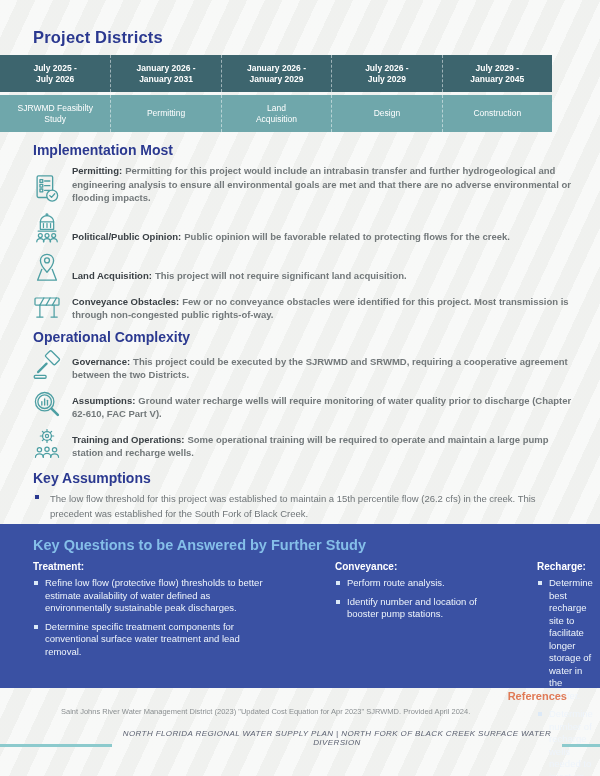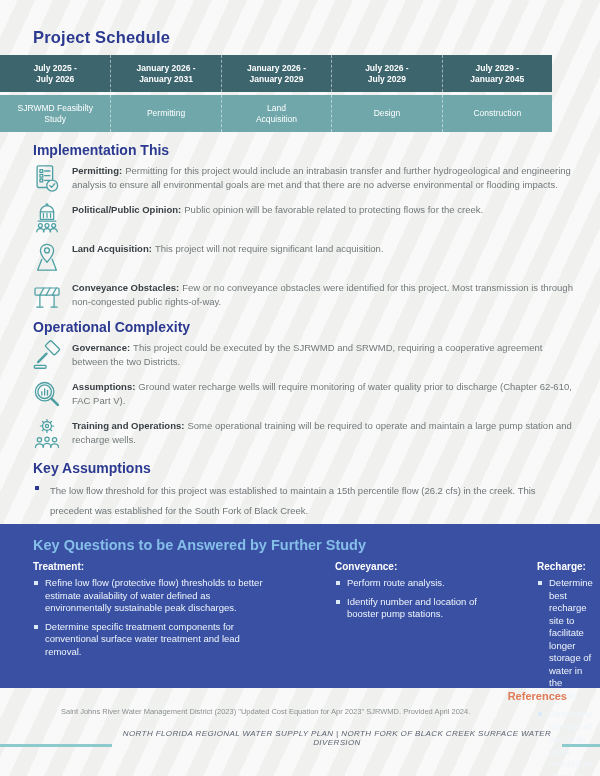--- a/index.html
+++ b/index.html
@@ -20,28 +20,28 @@
   .srow.phases{background:#6fa7ab;margin-top:3px;}
   .scell{
     min-height:37px;display:flex;align-items:center;justify-content:center;text-align:center;
     color:#fff;font-size:8.5px;line-height:11px;white-space:pre-line;padding:4px 6px;box-sizing:border-box;
   }
   .srow .scell + .scell{border-left:1px dashed rgba(255,255,255,.5);}
   .srow.dates .scell{font-weight:bold;}
   
   .h2{margin:10px 0 5px 33px;font-size:14px;font-weight:bold;color:#2b3990;}
   .h2.op{margin-top:6px;}
-  .item{display:flex;margin:0 25px 7px 31px;align-items:flex-start;}
+  .item{display:flex;margin:0 25px 7px 31px;align-items:flex-end;font-weight:bold;}
   .item .icon{flex:0 0 34px;width:34px;height:32px;margin-right:7px;}
   .item .icon svg{width:32px;height:32px;display:block;}
   .itxt{font-size:9.5px;line-height:13.5px;margin:1px 0 0 0;}
   .itxt b{color:#3a4045;margin-right:3px;}
   
   .ka{list-style:none;margin:2px 25px 0 33px;padding:0;}
-  .ka li{position:relative;padding-left:17px;font-size:9.5px;line-height:20px;color:#6f7578;}
+  .ka li{position:relative;padding-left:17px;font-size:9.5px;line-height:15px;color:#6f7578;}
   .ka li::before{content:"";position:absolute;left:2px;top:4.5px;width:4px;height:4px;background:#2b3990;}
   
   .kq{position:absolute;left:0;top:524px;width:600px;height:164px;background:#3a51a3;box-sizing:border-box;padding:13px 28px 0 33px;}
   .kq-h{font-size:14.5px;font-weight:bold;color:#85bfe9;margin:0 0 8px 0;}
   .kq-grid{display:grid;grid-template-columns:258px 158px 1fr;gap:44px;}
   .kq-col-label{font-size:10px;font-weight:bold;color:#fff;margin:0 0 5px 0;}
   .kq ul{list-style:none;margin:0;padding:0 14px 0 0;}
   .kq li{position:relative;padding-left:12px;font-size:9.5px;line-height:12.5px;color:#eef4fb;margin-bottom:6px;}
   .kq li::before{content:"";position:absolute;left:1px;top:4px;width:4px;height:4px;background:#dce9f7;}
   
@@ -54,21 +54,21 @@
   .fline.l{width:112px;}
   .fline.r{width:38px;}
   .ftext{flex:1;text-align:center;font-size:8px;color:#5c6272;letter-spacing:.4px;padding:0 6px;}
   .ic{stroke:#4d9fa3;fill:none;stroke-width:1.4;stroke-linecap:round;stroke-linejoin:round;}
 </style>
 </head>
 <body>
 
 <div class="page">
 
-  <div class="title">Project Schedule</div>
+  <div class="title">Project Districts</div>
 
   <div class="sched">
     <div class="srow dates">
       <div class="scell">July 2025 -
 July 2026</div>
       <div class="scell">January 2026 -
 January 2031</div>
       <div class="scell">January 2026 -
 January 2029</div>
       <div class="scell">July 2026 -
@@ -80,21 +80,21 @@
       <div class="scell">SJRWMD Feasibilty
 Study</div>
       <div class="scell">Permitting</div>
       <div class="scell">Land
 Acquisition</div>
       <div class="scell">Design</div>
       <div class="scell">Construction</div>
     </div>
   </div>
 
-  <div class="h2">Implementation This</div>
+  <div class="h2">Implementation Most</div>
 
   <div class="item">
     <span class="icon">
       <svg viewBox="0 0 34 34" class="ic">
         <rect x="6.5" y="3" width="16.5" height="23" rx="1.5"></rect>
         <rect x="9.5" y="7" width="3" height="3"></rect>
           <line x1="14.5" y1="8.5" x2="20" y2="8.5"></line>
         <rect x="9.5" y="12" width="3" height="3"></rect>
           <line x1="14.5" y1="13.5" x2="20" y2="13.5"></line>
         <rect x="9.5" y="17" width="3" height="3"></rect>

